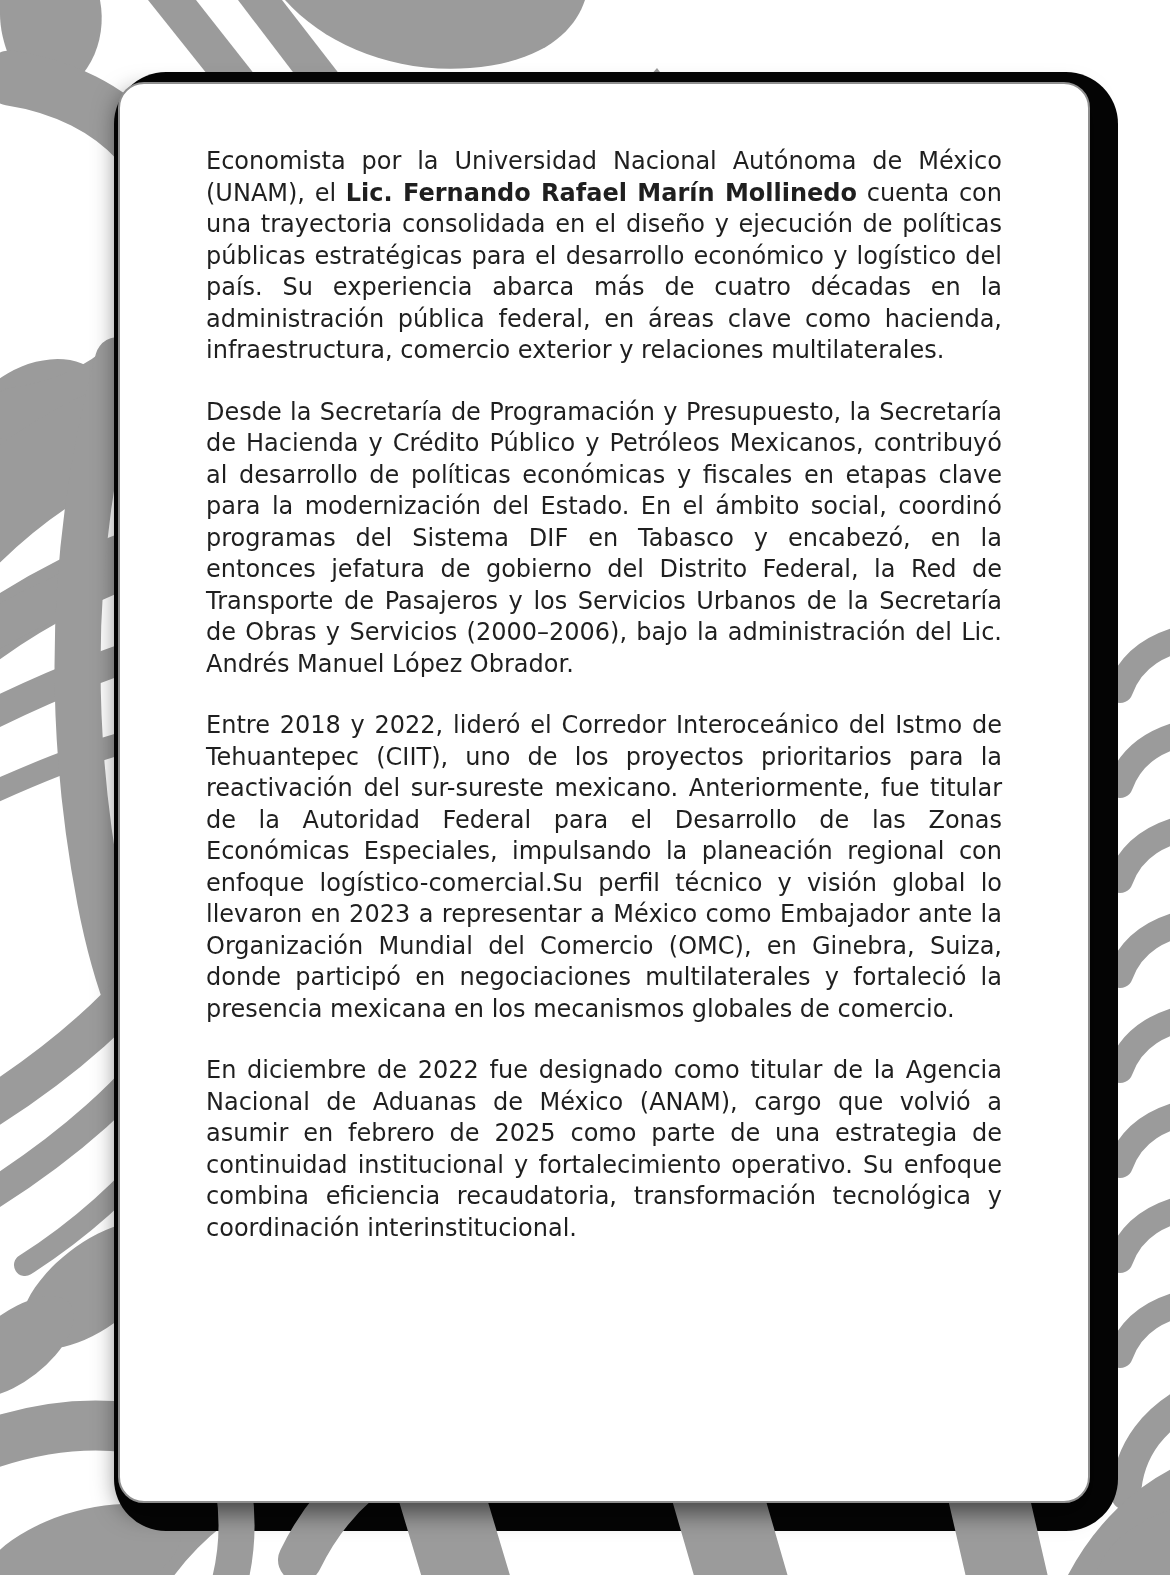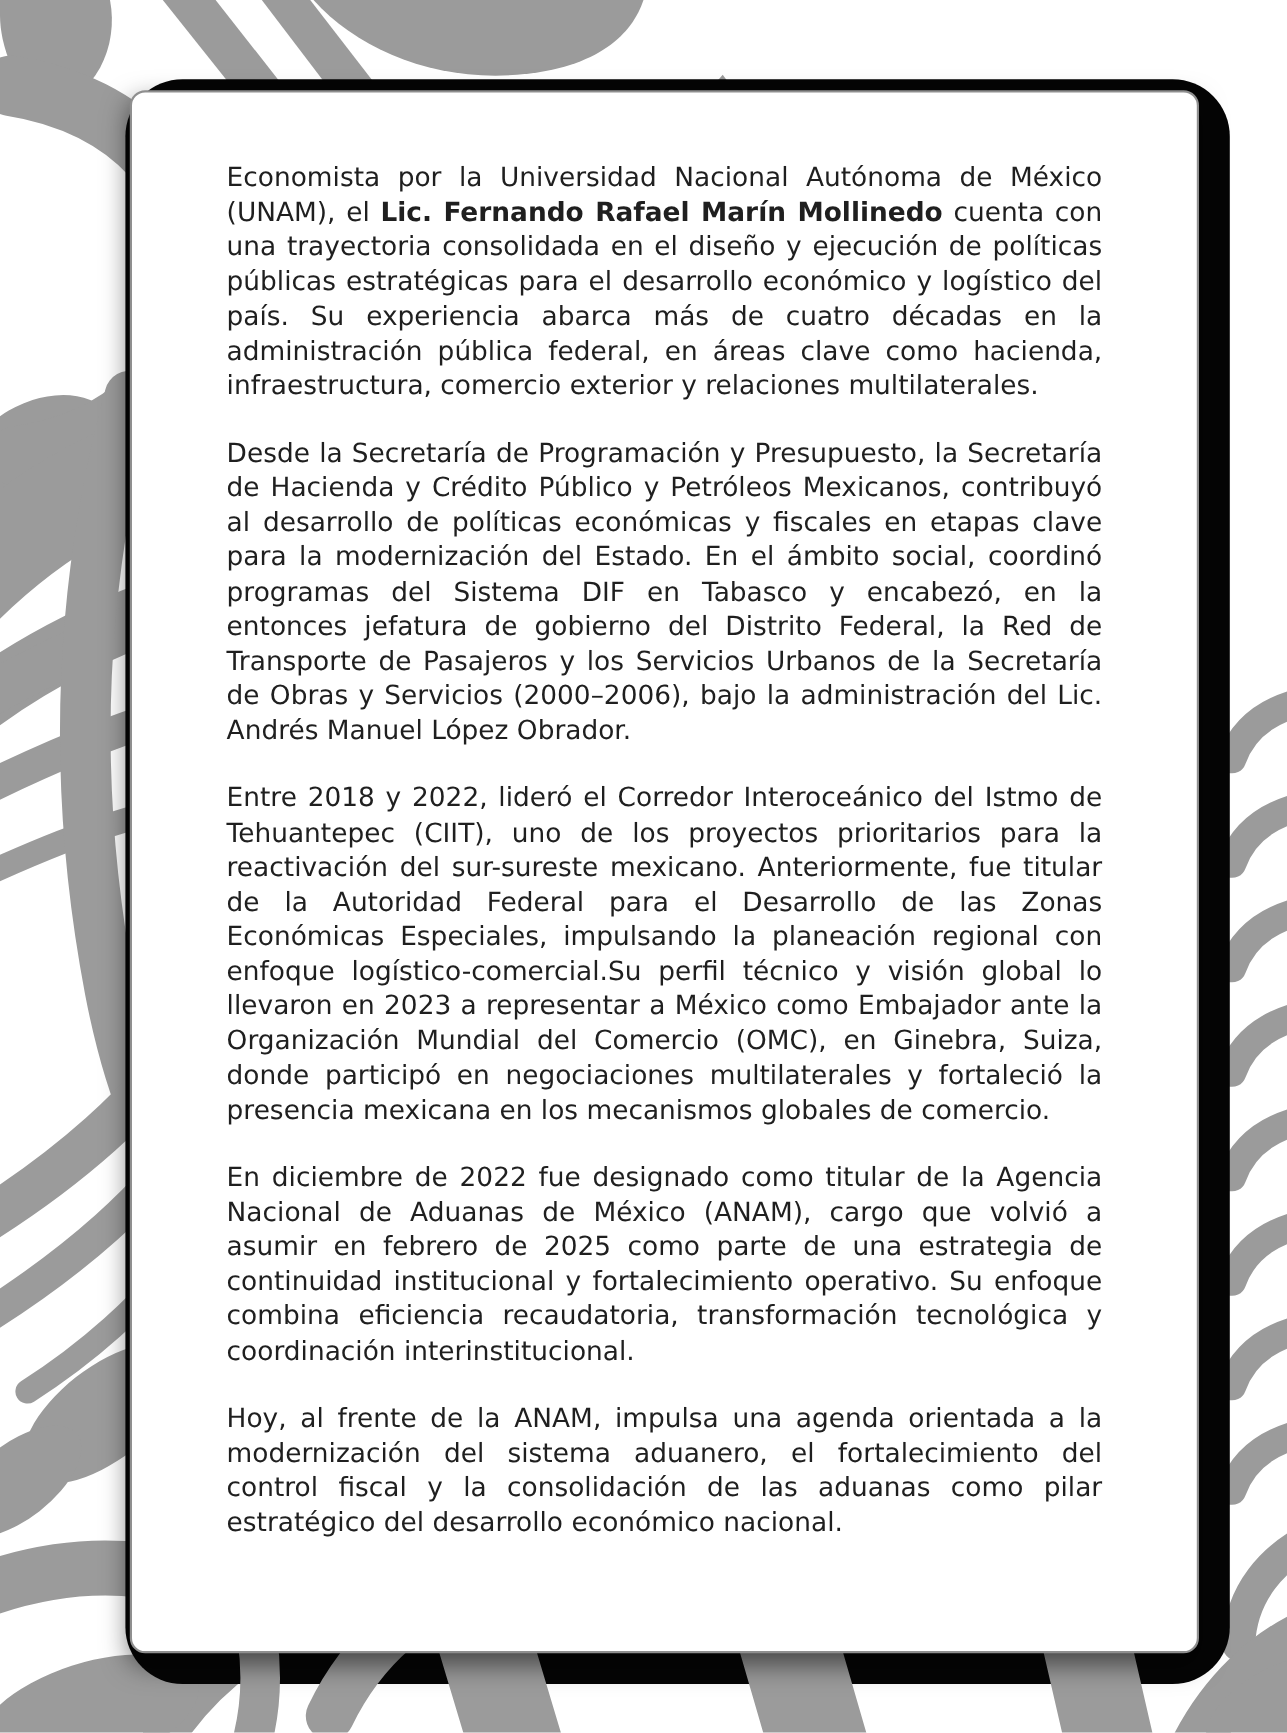--- a/index.html
+++ b/index.html
@@ -10,21 +10,21 @@
     font-family:"DejaVu Sans","Liberation Sans",sans-serif;
   }
   .bg-svg{position:absolute;left:0;top:0;width:1170px;height:1575px;display:block;}
   .bio-card{
     position:absolute;
     left:118px;top:82px;
     width:972px;height:1421px;
     box-sizing:border-box;
     background:#ffffff;
     border:2px solid #8f8f8f;
-    border-radius:14px;
+    border-radius:26px;
     box-shadow:0 10px 24px rgba(0,0,0,0.55);
     padding:62px 86px 0 86px;
   }
   .bio-card p{
     margin:0 0 30px 0;
     font-size:24px;
     line-height:31.5px;
     color:#1f1f1f;
     text-align:justify;
     hyphens:none;
@@ -88,14 +88,13 @@
     <path d="M700,1435 L745,1590" stroke-width="90"></path>
     <path d="M975,1438 L1010,1590" stroke-width="80"></path>
   </g>
 </svg>
 
 <div class="bio-card">
   <p><span>Economista por la Universidad Nacional Autónoma de México (UNAM), el </span><strong>Lic. Fernando Rafael Marín Mollinedo</strong><span> cuenta con una trayectoria consolidada en el diseño y ejecución de políticas públicas estratégicas para el desarrollo económico y logístico del país. Su experiencia abarca más de cuatro décadas en la administración pública federal, en áreas clave como hacienda, infraestructura, comercio exterior y relaciones multilaterales.</span></p>
   <p>Desde la Secretaría de Programación y Presupuesto, la Secretaría de Hacienda y Crédito Público y Petróleos Mexicanos, contribuyó al desarrollo de políticas económicas y fiscales en etapas clave para la modernización del Estado. En el ámbito social, coordinó programas del Sistema DIF en Tabasco y encabezó, en la entonces jefatura de gobierno del Distrito Federal, la Red de Transporte de Pasajeros y los Servicios Urbanos de la Secretaría de Obras y Servicios (2000–2006), bajo la administración del Lic. Andrés Manuel López Obrador.</p>
   <p>Entre 2018 y 2022, lideró el Corredor Interoceánico del Istmo de Tehuantepec (CIIT), uno de los proyectos prioritarios para la reactivación del sur-sureste mexicano. Anteriormente, fue titular de la Autoridad Federal para el Desarrollo de las Zonas Económicas Especiales, impulsando la planeación regional con enfoque logístico-comercial.Su perfil técnico y visión global lo llevaron en 2023 a representar a México como Embajador ante la Organización Mundial del Comercio (OMC), en Ginebra, Suiza, donde participó en negociaciones multilaterales y fortaleció la presencia mexicana en los mecanismos globales de comercio.</p>
   <p>En diciembre de 2022 fue designado como titular de la Agencia Nacional de Aduanas de México (ANAM), cargo que volvió a asumir en febrero de 2025 como parte de una estrategia de continuidad institucional y fortalecimiento operativo. Su enfoque combina eficiencia recaudatoria, transformación tecnológica y coordinación interinstitucional.</p>
-  <p>Hoy, al frente de la ANAM, impulsa una agenda orientada a la modernización del sistema aduanero, el fortalecimiento del control fiscal y la consolidación de las aduanas como pilar estratégico del desarrollo económico nacional.</p>
 </div>
 
 </body></html>

